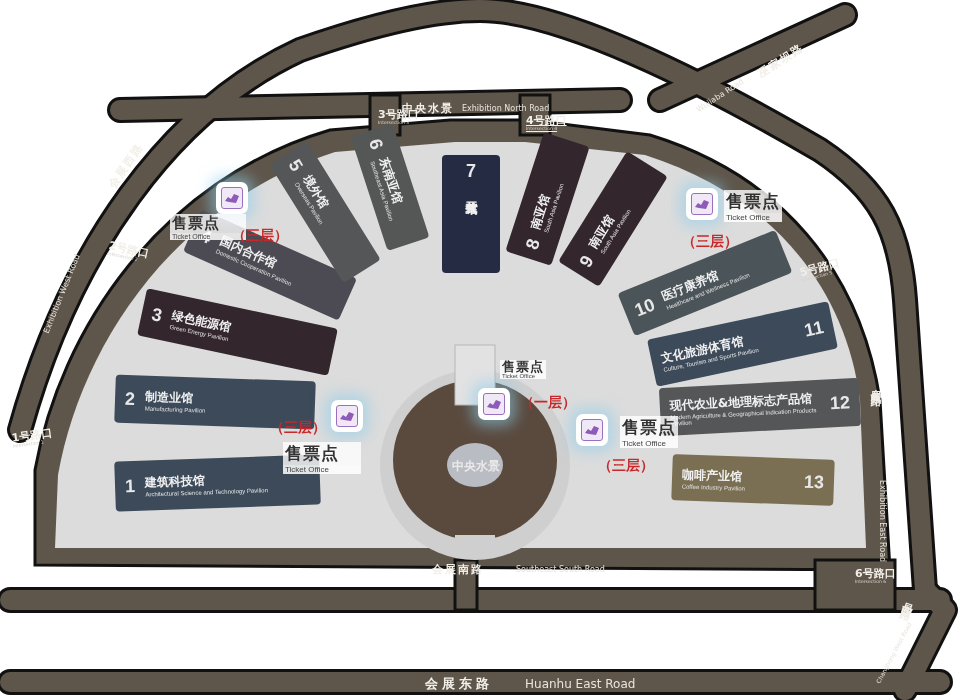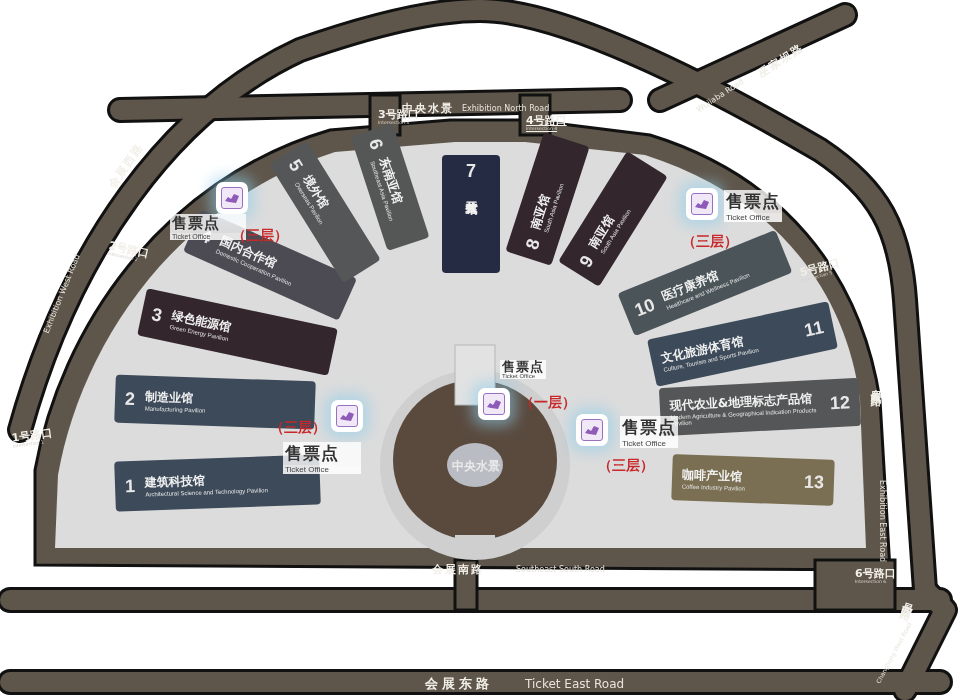--- a/index.html
+++ b/index.html
@@ -63,21 +63,21 @@
     <ellipse cx="475" cy="465" rx="28" ry="22" fill="#b9bcc2"></ellipse>
     <rect x="455" y="535" width="40" height="20" fill="#cfcfcf"></rect>
   </g>
 </svg>
 
 <div class="lbl road-cn" style="left:402px;top:103px;font-size:11px;">中央水景</div>
 <div class="lbl road-en" style="left:462px;top:105px;">Exhibition North Road</div>
 <div class="lbl road-cn" style="left:432px;top:564px;">会展南路</div>
 <div class="lbl road-en" style="left:516px;top:566px;">Southeast South Road</div>
 <div class="lbl road-cn" style="left:425px;top:677px;font-size:13px;letter-spacing:4px;">会展东路</div>
-<div class="lbl road-en" style="left:525px;top:678px;font-size:12px;">Ticket East Road</div>
+<div class="lbl road-en" style="left:525px;top:678px;font-size:12px;">Huanhu East Road</div>
 <div class="lbl road-cn" style="left:100px;top:160px;transform:rotate(-55deg);">会展西路</div>
 <div class="lbl road-en" style="left:20px;top:290px;transform:rotate(-68deg);">Exhibition West Road</div>
 <div class="lbl road-cn" style="left:870px;top:380px;writing-mode:vertical-rl;">会展东路</div>
 <div class="lbl road-en" style="left:878px;top:480px;writing-mode:vertical-rl;">Exhibition East Road</div>
 <div class="lbl road-cn" style="left:755px;top:55px;transform:rotate(-33deg);">巫家坝路</div>
 <div class="lbl road-en" style="left:693px;top:92px;transform:rotate(-33deg);">Wujiaba Road</div>
 <div class="lbl road-cn" style="left:905px;top:595px;writing-mode:vertical-rl;transform:rotate(20deg);">昌宏西路</div>
 <div class="lbl road-en" style="left:860px;top:650px;transform:rotate(-62deg);font-size:6px;">Changhong West Road</div>
 
 <div class="lbl inter" style="left:12px;top:430px;transform:rotate(-8deg);"><span>1号路口</span><small>Intersection 1</small></div>

